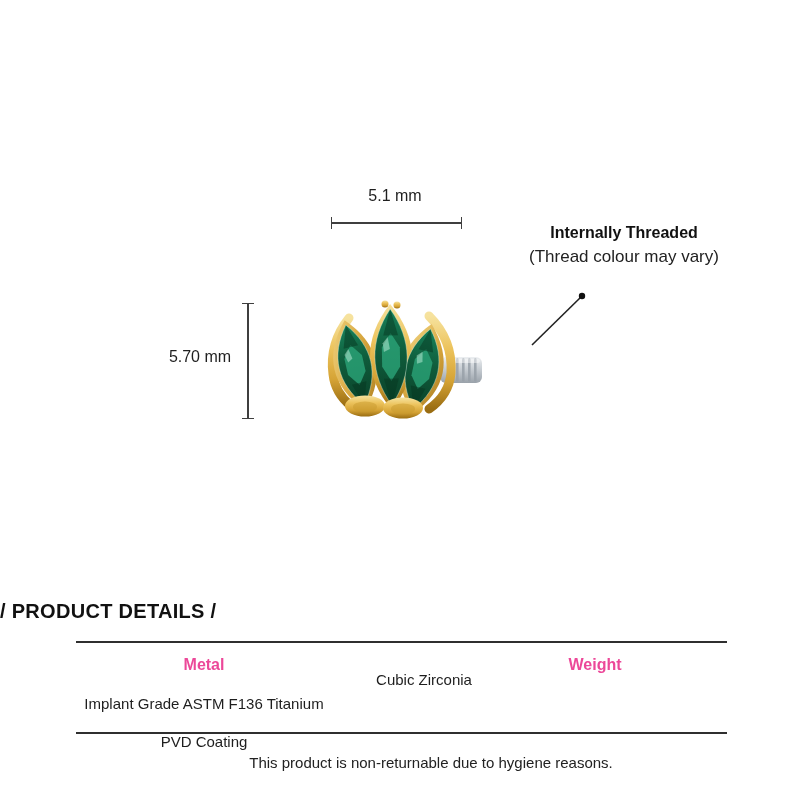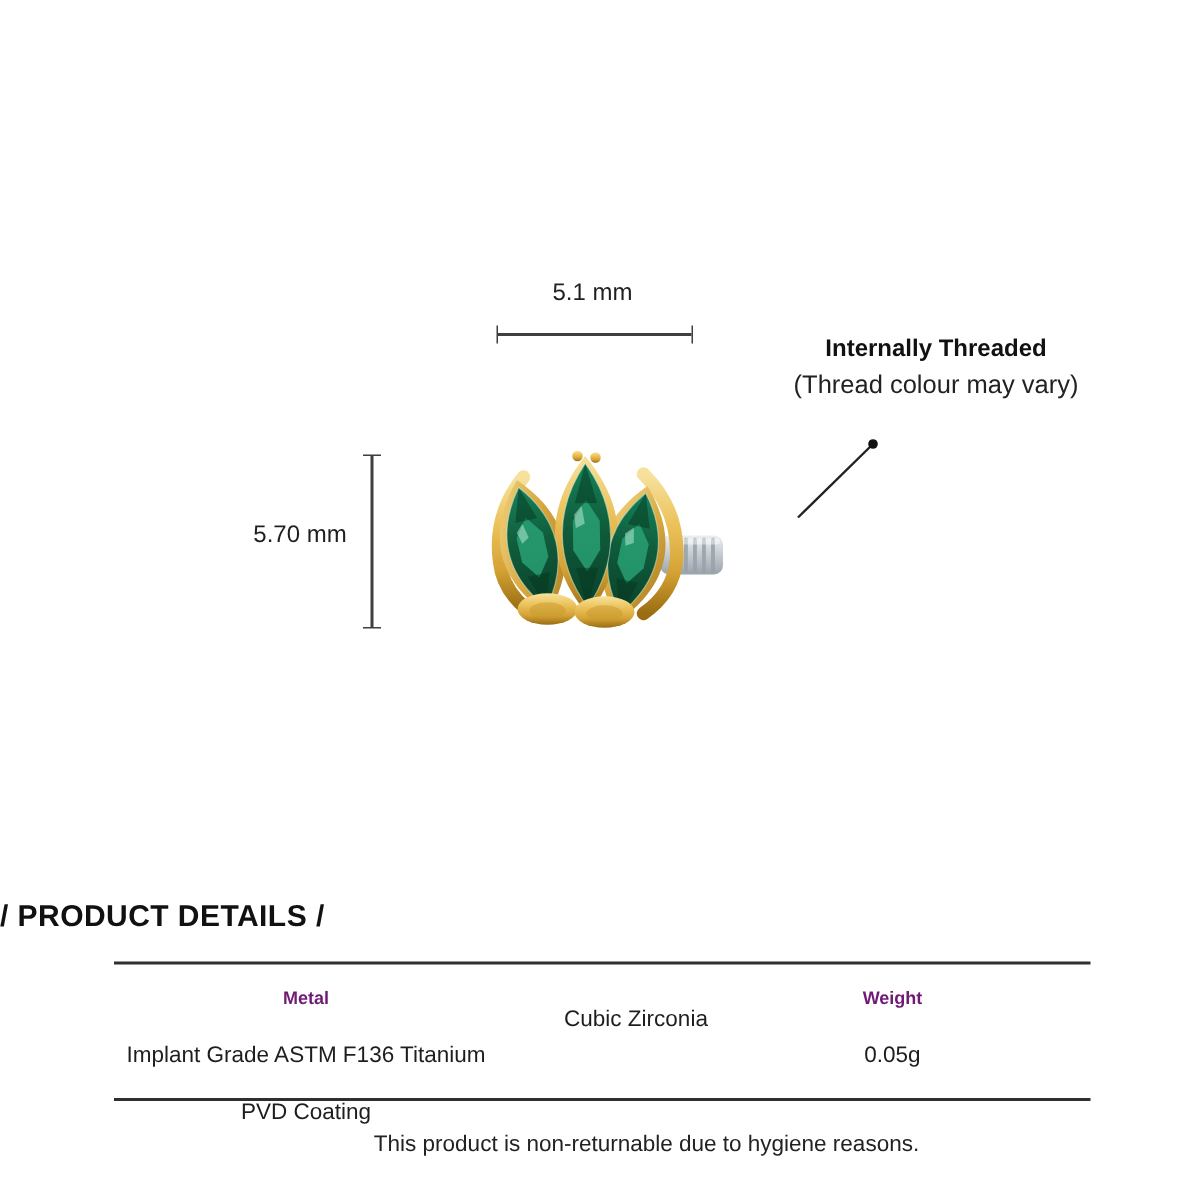--- a/index.html
+++ b/index.html
@@ -24,21 +24,21 @@
   .annot{text-align:center;}
   .annot .annot-title{font-size:16px;font-weight:bold;line-height:24px;color:#111;}
   .annot .annot-sub{font-size:17px;line-height:24px;color:#222;}
 
   
   .section-title{width:800px;text-align:left;font-size:20px;font-weight:bold;letter-spacing:0.3px;color:#111;}
 
   
   .rule-line{height:2px;background:#2f2f2f;}
   .detail-col{position:absolute;transform:translateX(-50%);text-align:center;}
-  .detail-header{font-size:12px;font-weight:bold;line-height:24px;color:#701a75;}
+  .detail-header{font-size:16px;font-weight:bold;line-height:24px;color:#ec4899;}
   .detail-value{font-size:15px;line-height:22px;color:#1e1e1e;margin-top:16px;}
 
   .footnote{width:800px;text-align:center;font-size:15px;color:#222;}
 </style>
 </head>
 <body>
 
 <div id="canvas">
 
   <div class="abs measure-label txt" style="left:330px;top:187px;width:130px;">5.1 mm</div>
@@ -153,21 +153,20 @@
     <div class="detail-col" style="left:128px;width:280px;">
       <div class="detail-header">Metal</div>
       <div class="detail-value">Implant Grade ASTM F136 Titanium</div>
       <div class="detail-value">PVD Coating</div>
     </div>
     <div class="detail-col" style="left:348px;width:200px;">
       <div class="detail-value">Cubic Zirconia</div>
     </div>
     <div class="detail-col" style="left:519px;width:160px;">
       <div class="detail-header">Weight</div>
-      <div class="detail-value">0.05g</div>
     </div>
   </div>
 
   <div class="abs rule-line" style="left:76px;top:732px;width:651px;"></div>
 
   <div class="abs footnote txt" style="left:0;top:754px;margin-left:31px;">This product is non-returnable due to hygiene reasons.</div>
 
 </div>
 
 </body></html>

